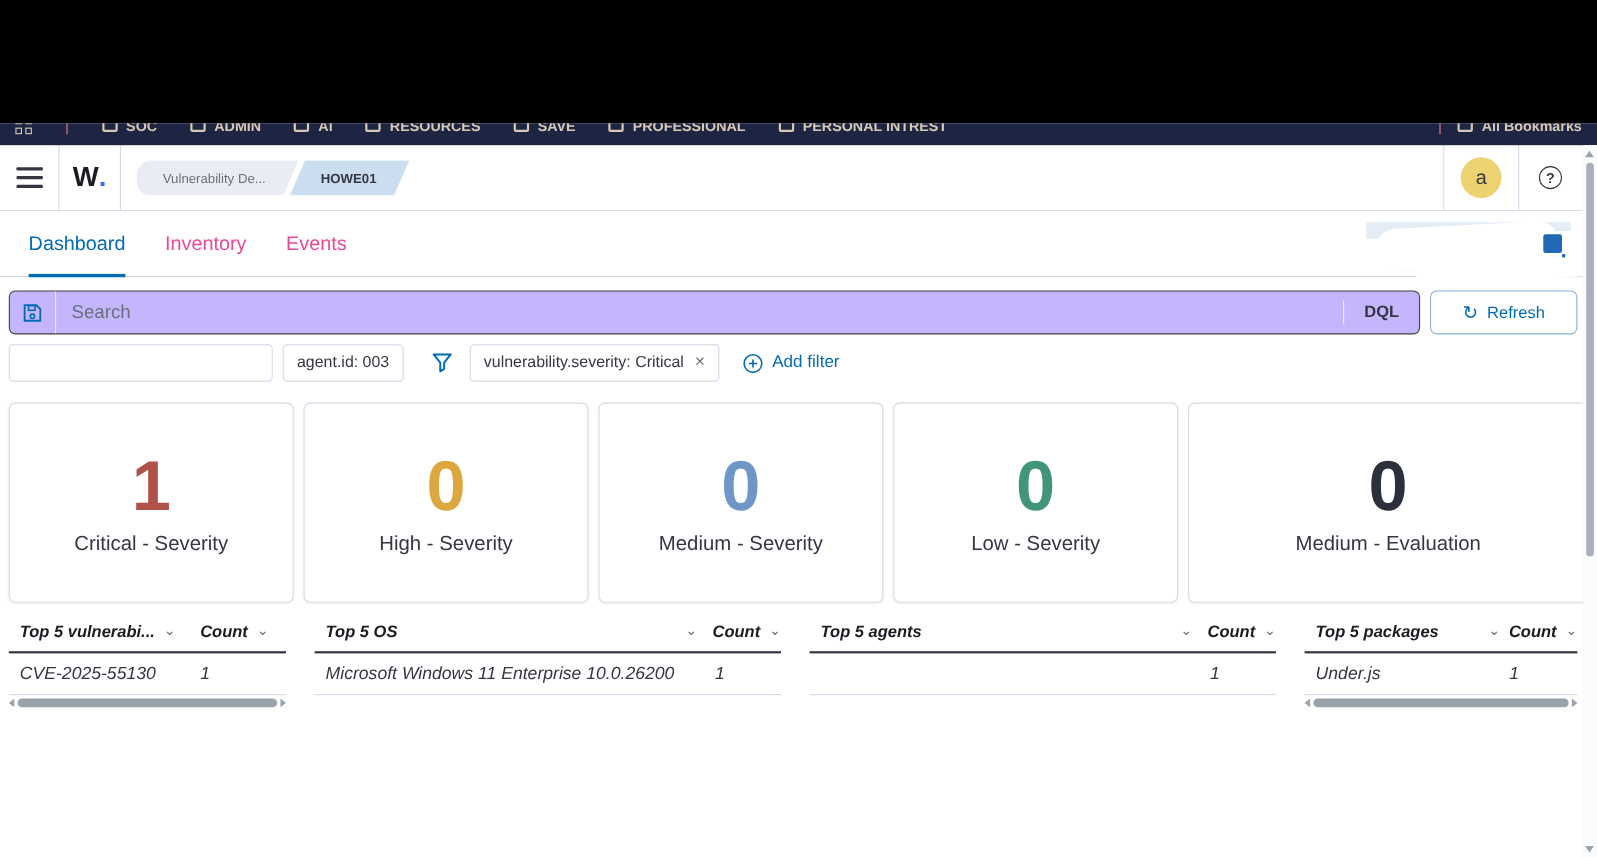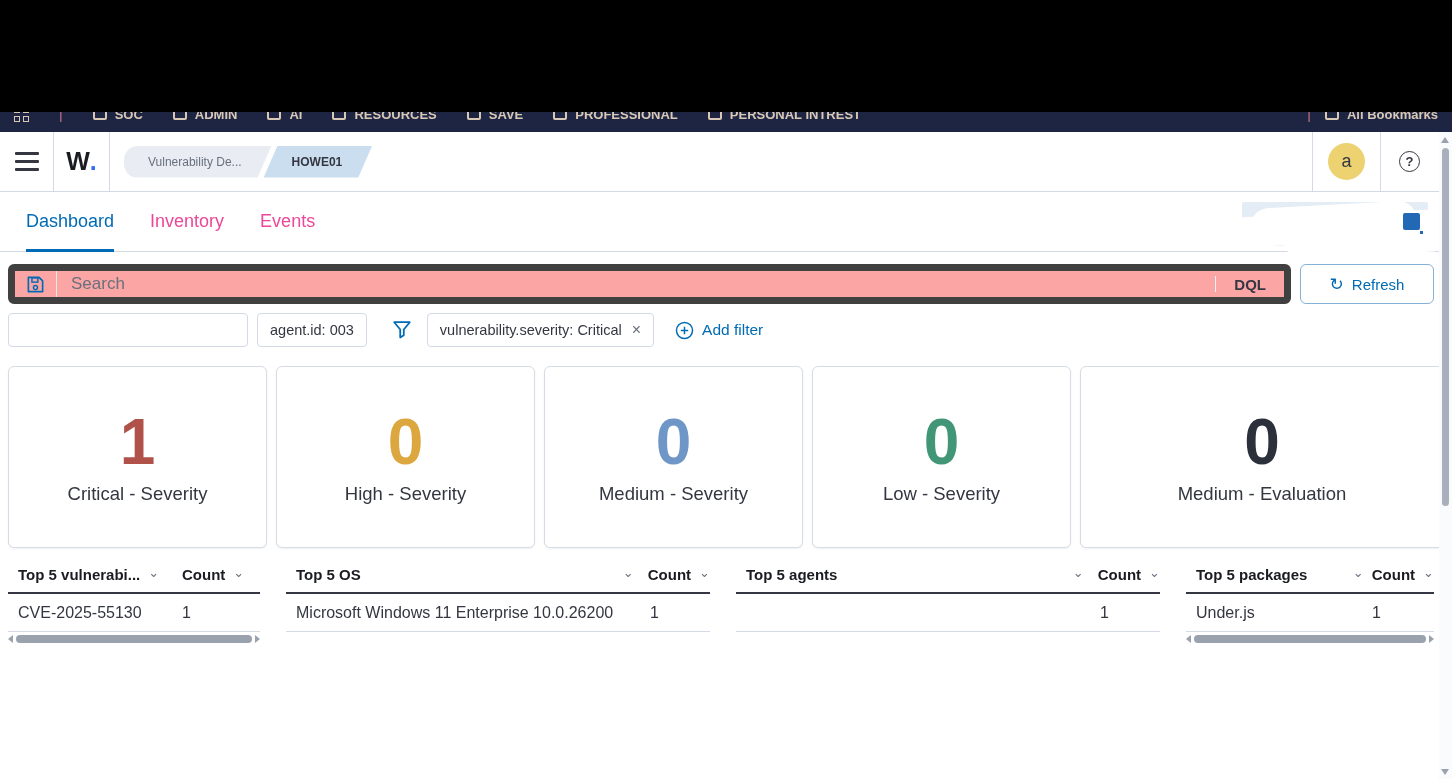--- a/index.html
+++ b/index.html
@@ -54,21 +54,21 @@
   .redacted-widget .blob { position:absolute; left:-14px; top:12px; width:160px; height:30px;
     background:#fff; border-radius:16px/13px; transform:rotate(-3deg);
     box-shadow:60px 8px 0 6px #fff, 26px -6px 0 2px #fff; }
   .redacted-widget .mark { position:absolute; right:8px; top:11px; width:17px; height:17px;
     background:#2268b4; border-radius:2px; }
   .redacted-widget .mark::after { content:""; position:absolute; right:-3px; bottom:-4px;
     width:3px; height:3px; background:#2268b4; }
 
   
   .search-row { display:flex; gap:9px; margin:12px 18px 0 8px; height:40px; }
-  .search-box { flex:1; display:flex; align-items:center; border:7px solid #404040; border-radius:6px; background:#fca5a5;justify-content:space-between; }
+  .search-box { flex:1; display:flex; align-items:center; border:1px solid #404040; border-radius:6px; background:#c4b5fd;justify-content:space-between; }
   .save-cell { width:42px; height:100%; display:flex; align-items:center; justify-content:center;
     border-right:1px solid #e4e9f0; cursor:pointer; }
   .search-input { flex:1; border:0; outline:0; font-size:17px; color:#343741; padding:0 14px;
     font-family:inherit; background:transparent; }
   .search-input::placeholder { color:#69707d; opacity:1; }
   .dql-cell { padding:0 18px; font-size:15px; font-weight:600; color:#343741; cursor:pointer;
     border-left:1px solid #eef1f6; height:60%; display:flex; align-items:center;margin-left:12px; }
   .refresh-btn { width:134px; display:flex; align-items:center; justify-content:center; gap:8px;
     border:1px solid #87b0d6; border-radius:6px; background:#fff; color:var(--accent,#006BB4);
     font-size:15px; font-weight:500; cursor:pointer; font-family:inherit; }
@@ -90,21 +90,21 @@
   .card { height:182px; border:1px solid #d6dce6; border-radius:6px; background:#fff;
     display:flex; flex-direction:column; align-items:center; justify-content:center; gap:6px;
     box-shadow:0 1px 2px rgba(152,162,179,.15); }
   .card-sm { flex:0 0 259px; }
   .card-lg { flex:1; }
   .card-value { font-size:64px; font-weight:700; line-height:1.05; }
   .card-label { font-size:18.5px; color:#343741; }
 
   
   .tables-row { display:flex; margin:18px 8px 0; gap:26px; }
-  .mini-table { display:flex; flex-direction:column; }
+  .mini-table { display:flex; flex-direction:column;font-style:italic; }
   .t-w1 { width:252px; } .t-w2 { width:424px; } .t-w3 { width:424px; } .t-w4 { width:248px; }
   .t-head { display:flex; align-items:center; padding:0 0 9px 10px; font-size:15px; font-weight:700;
     color:#1a1c21; border-bottom:2px solid #343741; }
   .t-title { display:flex; align-items:center; gap:8px; cursor:pointer; overflow:hidden; white-space:nowrap; }
   .t-count { display:flex; align-items:center; gap:8px; cursor:pointer; }
   .chev { color:#69707d; font-size:13px; font-weight:400; transform:translateY(-2px); }
   .t-row { display:flex; align-items:center; padding:10px 0 9px 10px; font-size:16px; color:#343741;
     border-bottom:1px solid #d3dae6; }
   .cell-name { overflow:hidden; white-space:nowrap; }
   .t1-name { flex:1; } .t1-count { width:78px; }

